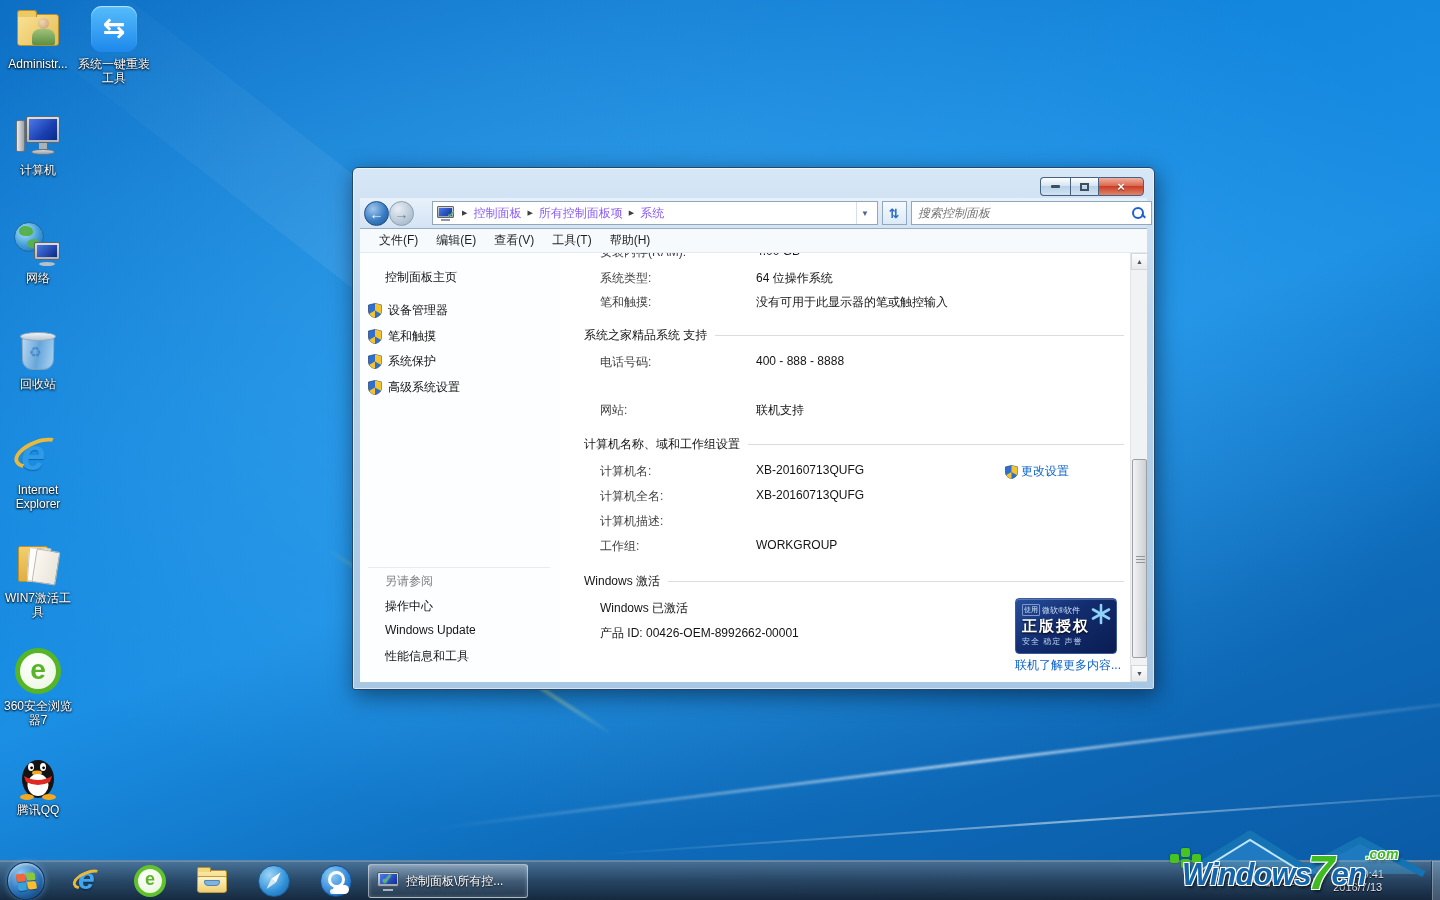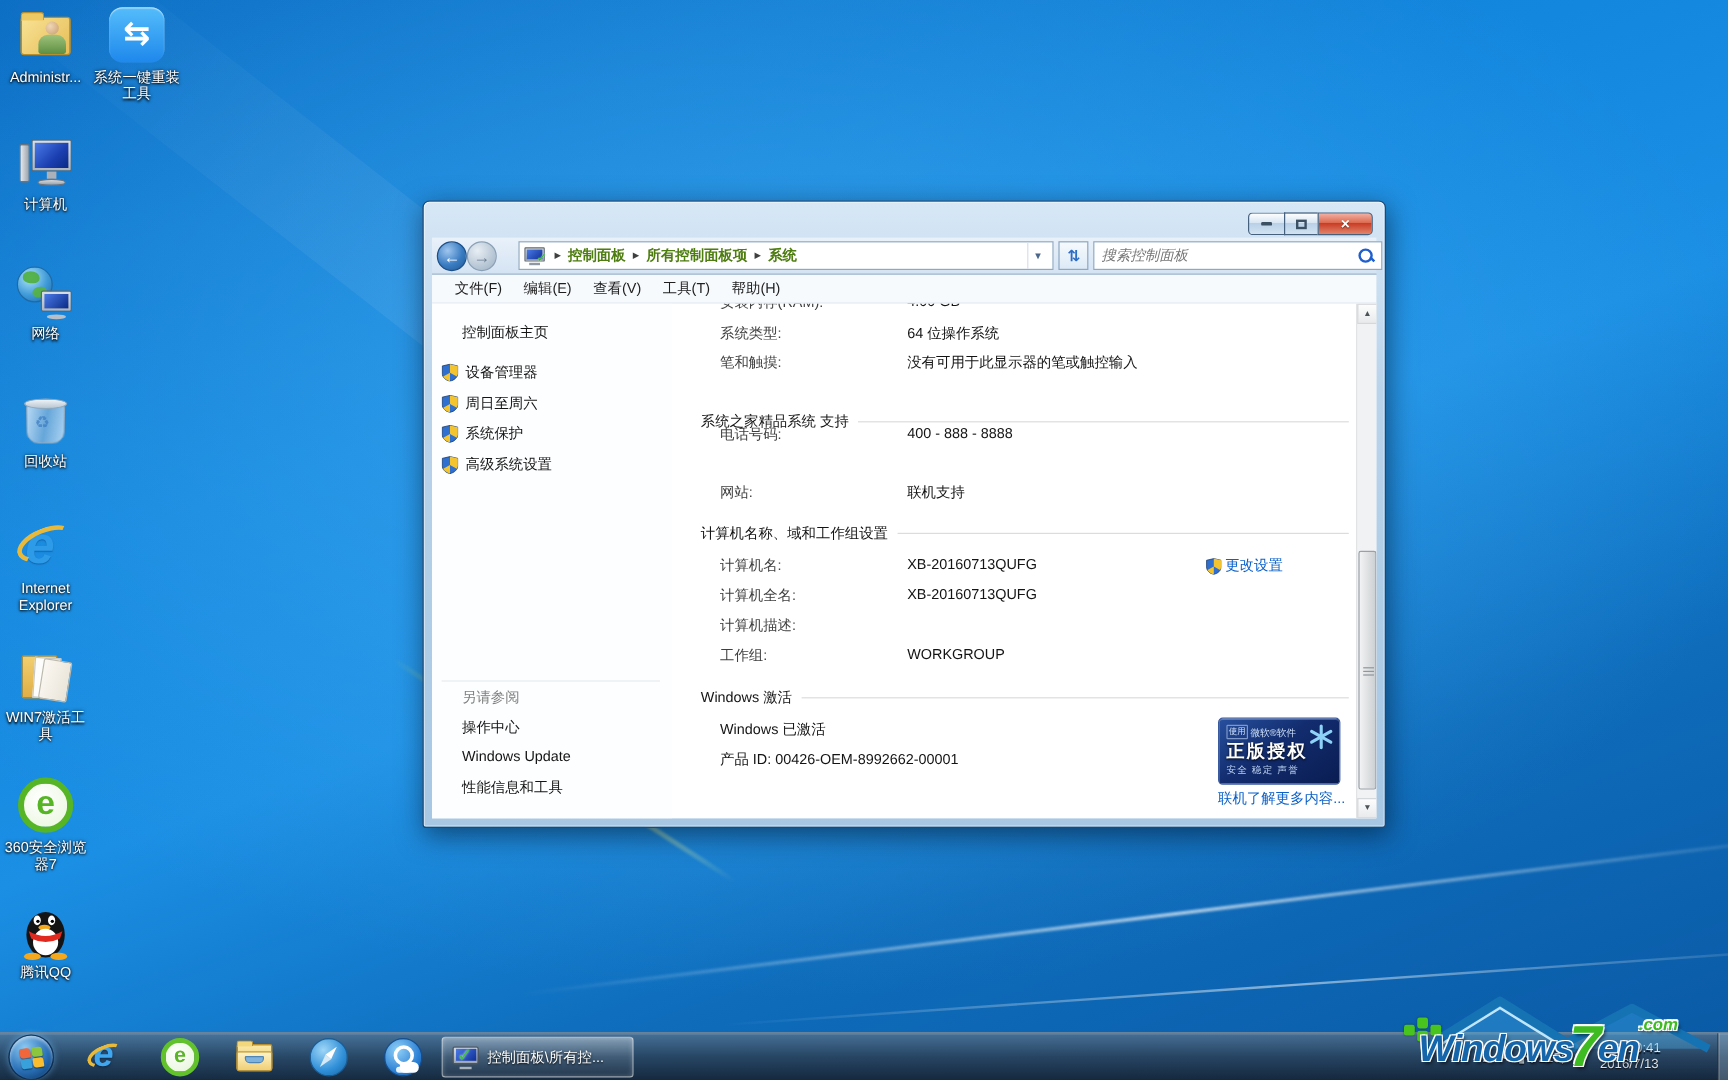--- a/index.html
+++ b/index.html
@@ -104,21 +104,21 @@
 
   .navrow { position:absolute; left:7px; right:7px; top:30px; height:31px;
       background:linear-gradient(#e9f1fa,#d4e3f3); border-bottom:1px solid #97aec4; }
   .navbtn { position:absolute; top:3px; width:25px; height:25px; border-radius:50%; color:#fff; font-size:14px;
       display:flex; align-items:center; justify-content:center; }
   .navbtn.back { left:4px; background:radial-gradient(circle at 35% 30%, #9fc6ee, #3a7cc2 55%, #1c5693); border:1px solid #1c4f87;}
   .navbtn.fwd  { left:29px; background:radial-gradient(circle at 35% 30%, #e8eef4, #b9c8d6 60%, #9cb0c2); border:1px solid #8aa0b5; color:#6b7f92;}
   .addrbar { position:absolute; left:72px; top:3px; width:446px; height:24px; background:#fff;
       border:1px solid #8fa8c0; display:flex; align-items:center; padding:0 4px; }
   .crumbsep { font-size:7px; color:#3f3f3f; margin:0 6px; }
-  .crumb { color:#4d7c0f; white-space:nowrap;font-weight:bold; }
+  .crumb { color:#8b5cf6; white-space:nowrap; }
   .addr-space { flex:1; }
   .addr-drop { font-size:8px; color:#4a668a; padding:0 4px; border-left:1px solid #d7dfe8; height:100%; display:flex; align-items:center;}
   .minimon { position:relative; width:17px; height:15px; margin-right:2px;}
   .minimon .scr{ position:absolute; left:0; top:0; width:17px; height:12px; background:linear-gradient(#cfd6dd,#9aa5b1);
       border:1px solid #5e6870; border-radius:1px; padding:1px;}
   .minimon .scr i{display:block;width:100%;height:100%;background:linear-gradient(135deg,#4a7ae8,#0f2f96);}
   .minimon .chk{ position:absolute; right:-2px; top:2px; color:#2db82d; font-size:11px; font-weight:bold; text-shadow:0 0 1px #fff;}
   .minimon .foot{ position:absolute; left:4px; bottom:0; width:9px; height:2px; background:#8d98a4;}
   .refreshbtn { position:absolute; left:522px; top:3px; width:25px; height:24px; border:1px solid #8fa8c0;
       background:linear-gradient(#f6fafd,#dceaf6); color:#2b6cc4; font-size:13px; font-weight:bold;
@@ -391,21 +391,21 @@
           <path d="M7 7.6 L1.3 10.7 C2.5 12.8 4.7 14.1 7 14.7 Z" fill="#f4c430"></path>
         </svg>
         <span>设备管理器</span>
       </div>
       <div class="side-task" style="top:75px">
         <svg width="14" height="15" viewBox="0 0 14 15">
           <path d="M7 0.5 L13.5 2 V8 C13.5 11.5 10.5 13.8 7 14.7 C3.5 13.8 0.5 11.5 0.5 8 V2 Z" fill="#2f6fd0" stroke="#1d3f70" stroke-width="0.7"></path>
           <path d="M7 0.5 L13.5 2 V8 C13.5 9 13.2 9.9 12.7 10.7 L7 7.6 Z" fill="#f4c430"></path>
           <path d="M7 7.6 L1.3 10.7 C2.5 12.8 4.7 14.1 7 14.7 Z" fill="#f4c430"></path>
         </svg>
-        <span>周日至周六</span>
+        <span>笔和触摸</span>
       </div>
       <div class="side-task" style="top:100px">
         <svg width="14" height="15" viewBox="0 0 14 15">
           <path d="M7 0.5 L13.5 2 V8 C13.5 11.5 10.5 13.8 7 14.7 C3.5 13.8 0.5 11.5 0.5 8 V2 Z" fill="#2f6fd0" stroke="#1d3f70" stroke-width="0.7"></path>
           <path d="M7 0.5 L13.5 2 V8 C13.5 9 13.2 9.9 12.7 10.7 L7 7.6 Z" fill="#f4c430"></path>
           <path d="M7 7.6 L1.3 10.7 C2.5 12.8 4.7 14.1 7 14.7 Z" fill="#f4c430"></path>
         </svg>
         <span>系统保护</span>
       </div>
       <div class="side-task" style="top:126px">
@@ -431,21 +431,21 @@
       </div>
       <div class="row" style="top:17px">
         <span class="rl">系统类型:</span>
         <span class="rv">64 位操作系统</span>
       </div>
       <div class="row" style="top:41px">
         <span class="rl">笔和触摸:</span>
         <span class="rv">没有可用于此显示器的笔或触控输入</span>
       </div>
 
-      <div class="sechdr" style="top:90px">
+      <div class="sechdr" style="top:74px">
         <span>系统之家精品系统 支持</span>
           <span class="ln"></span>
       </div>
       <div class="row" style="top:101px">
         <span class="rl">电话号码:</span>
         <span class="rv">400 - 888 - 8888</span>
       </div>
       <div class="row" style="top:149px">
         <span class="rl">网站:</span>
         <a class="lnk rv">联机支持</a>

